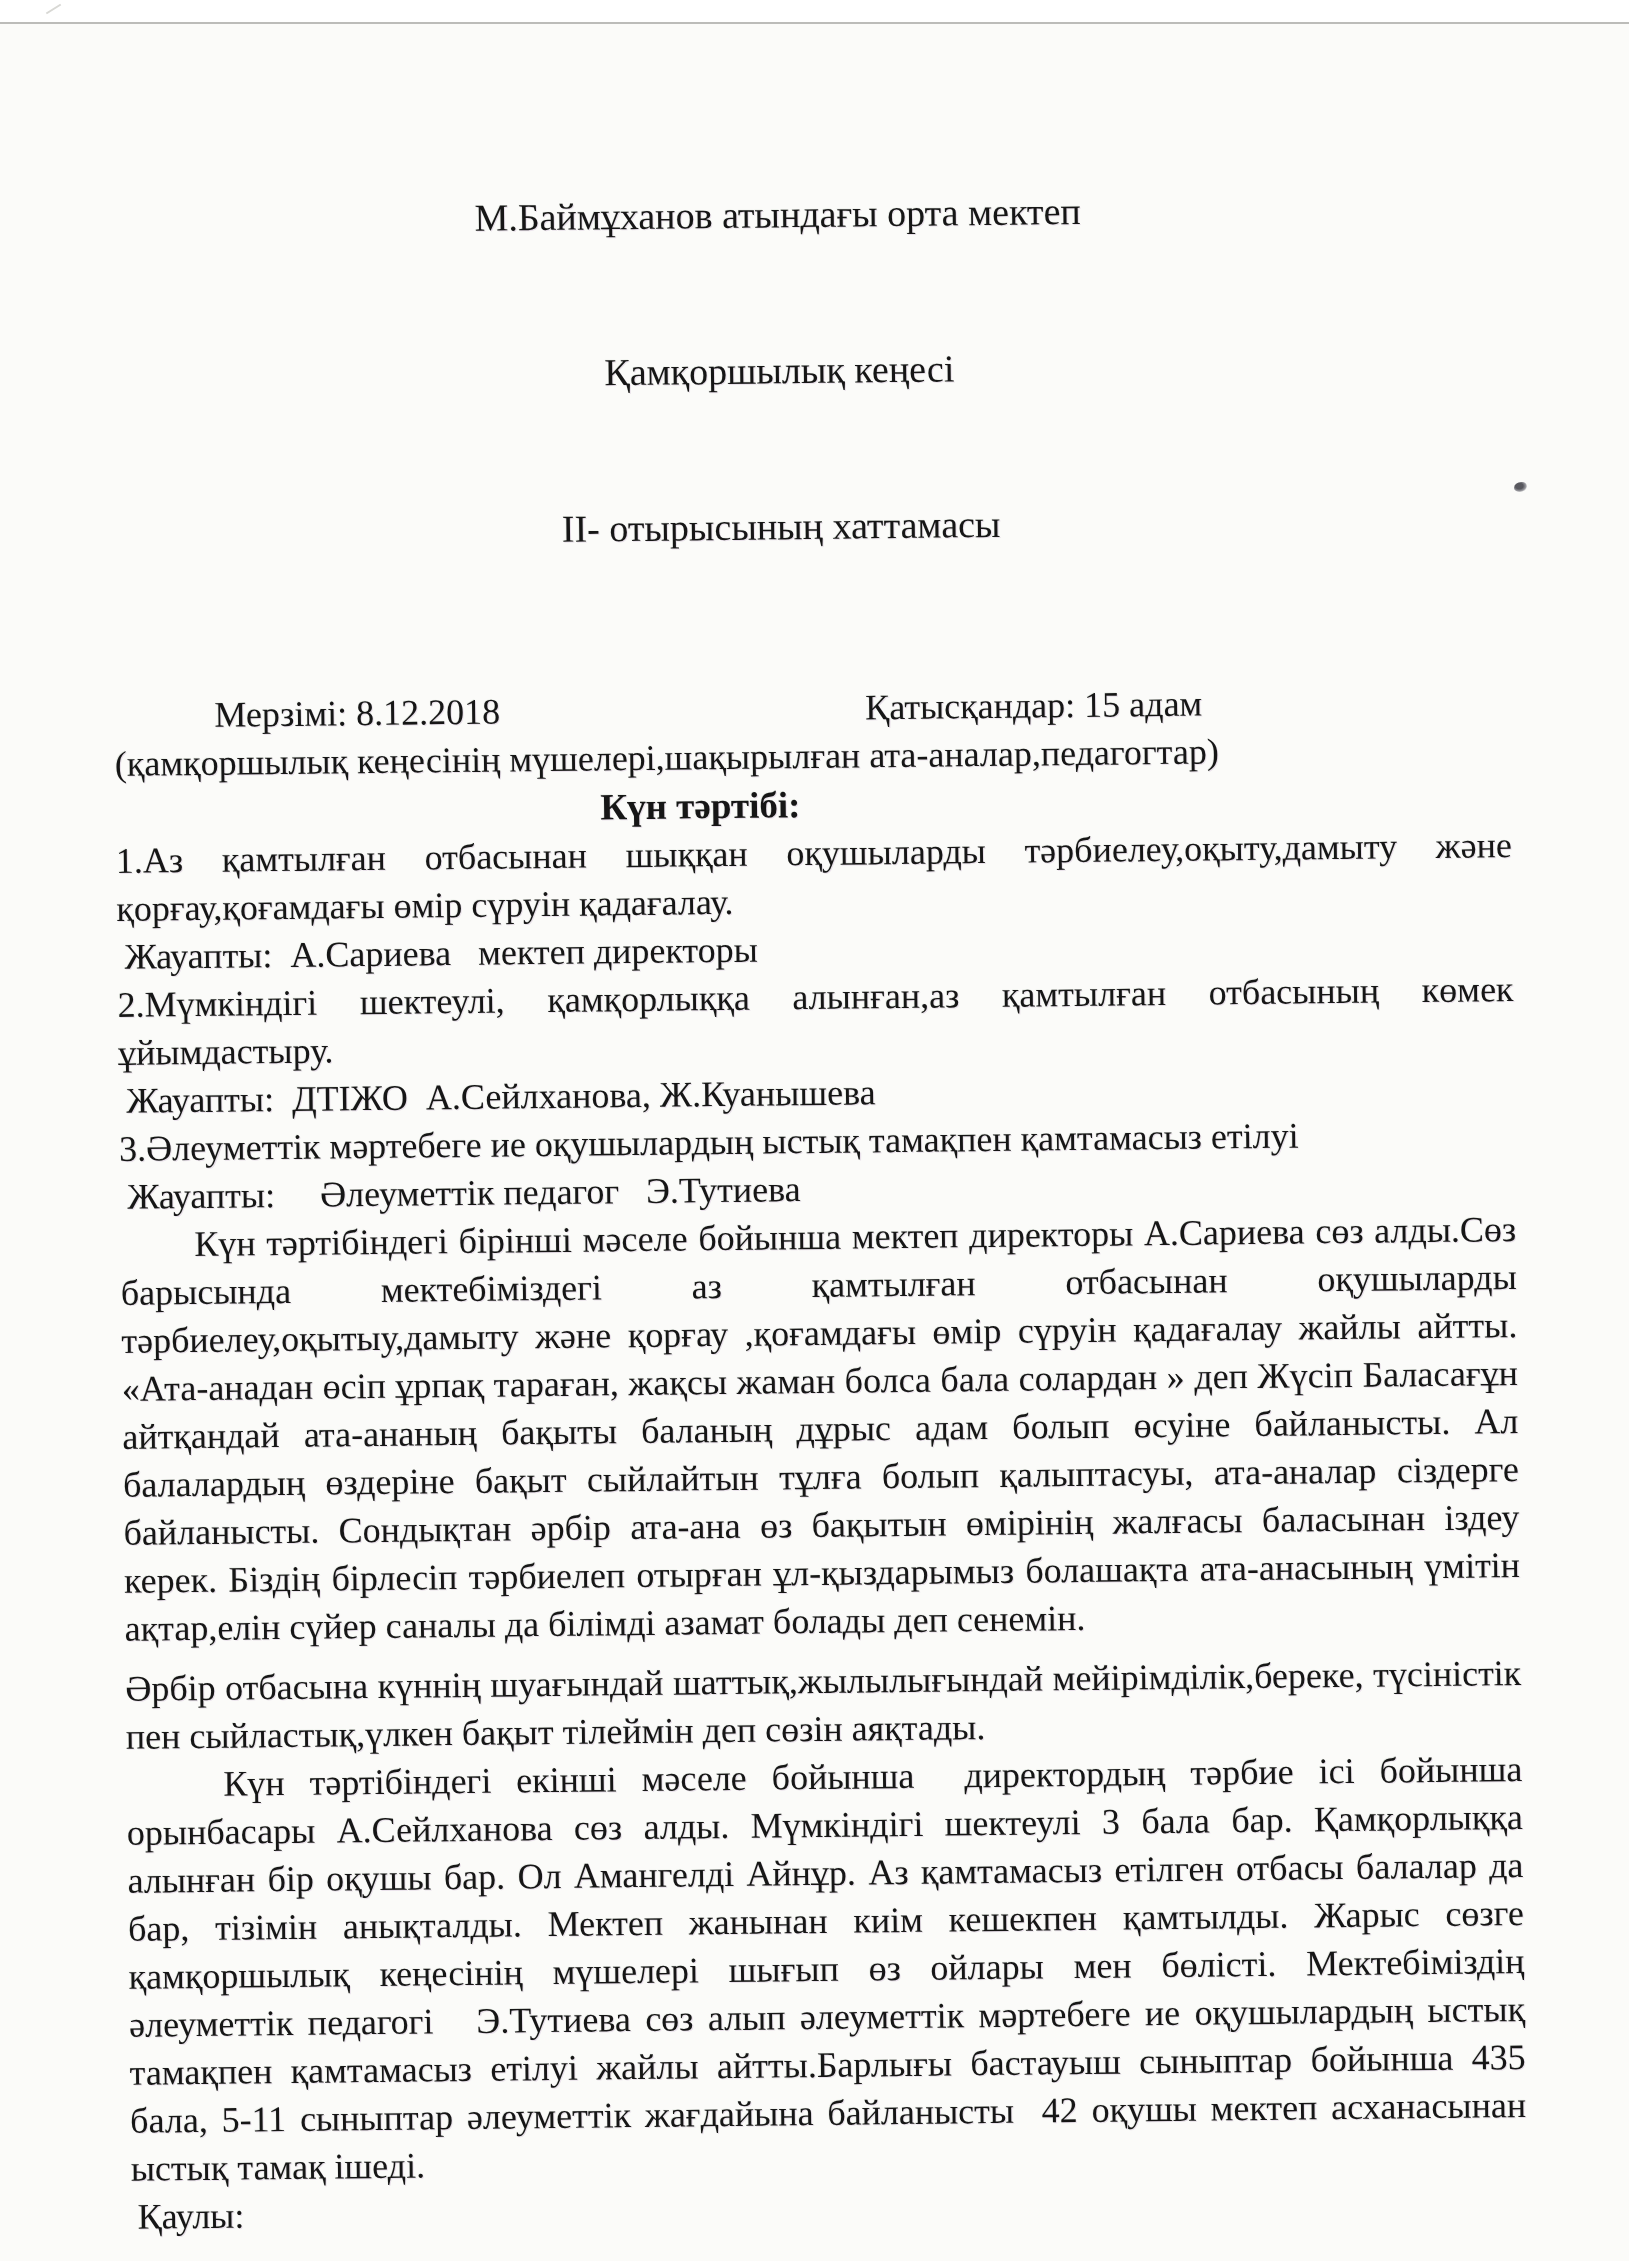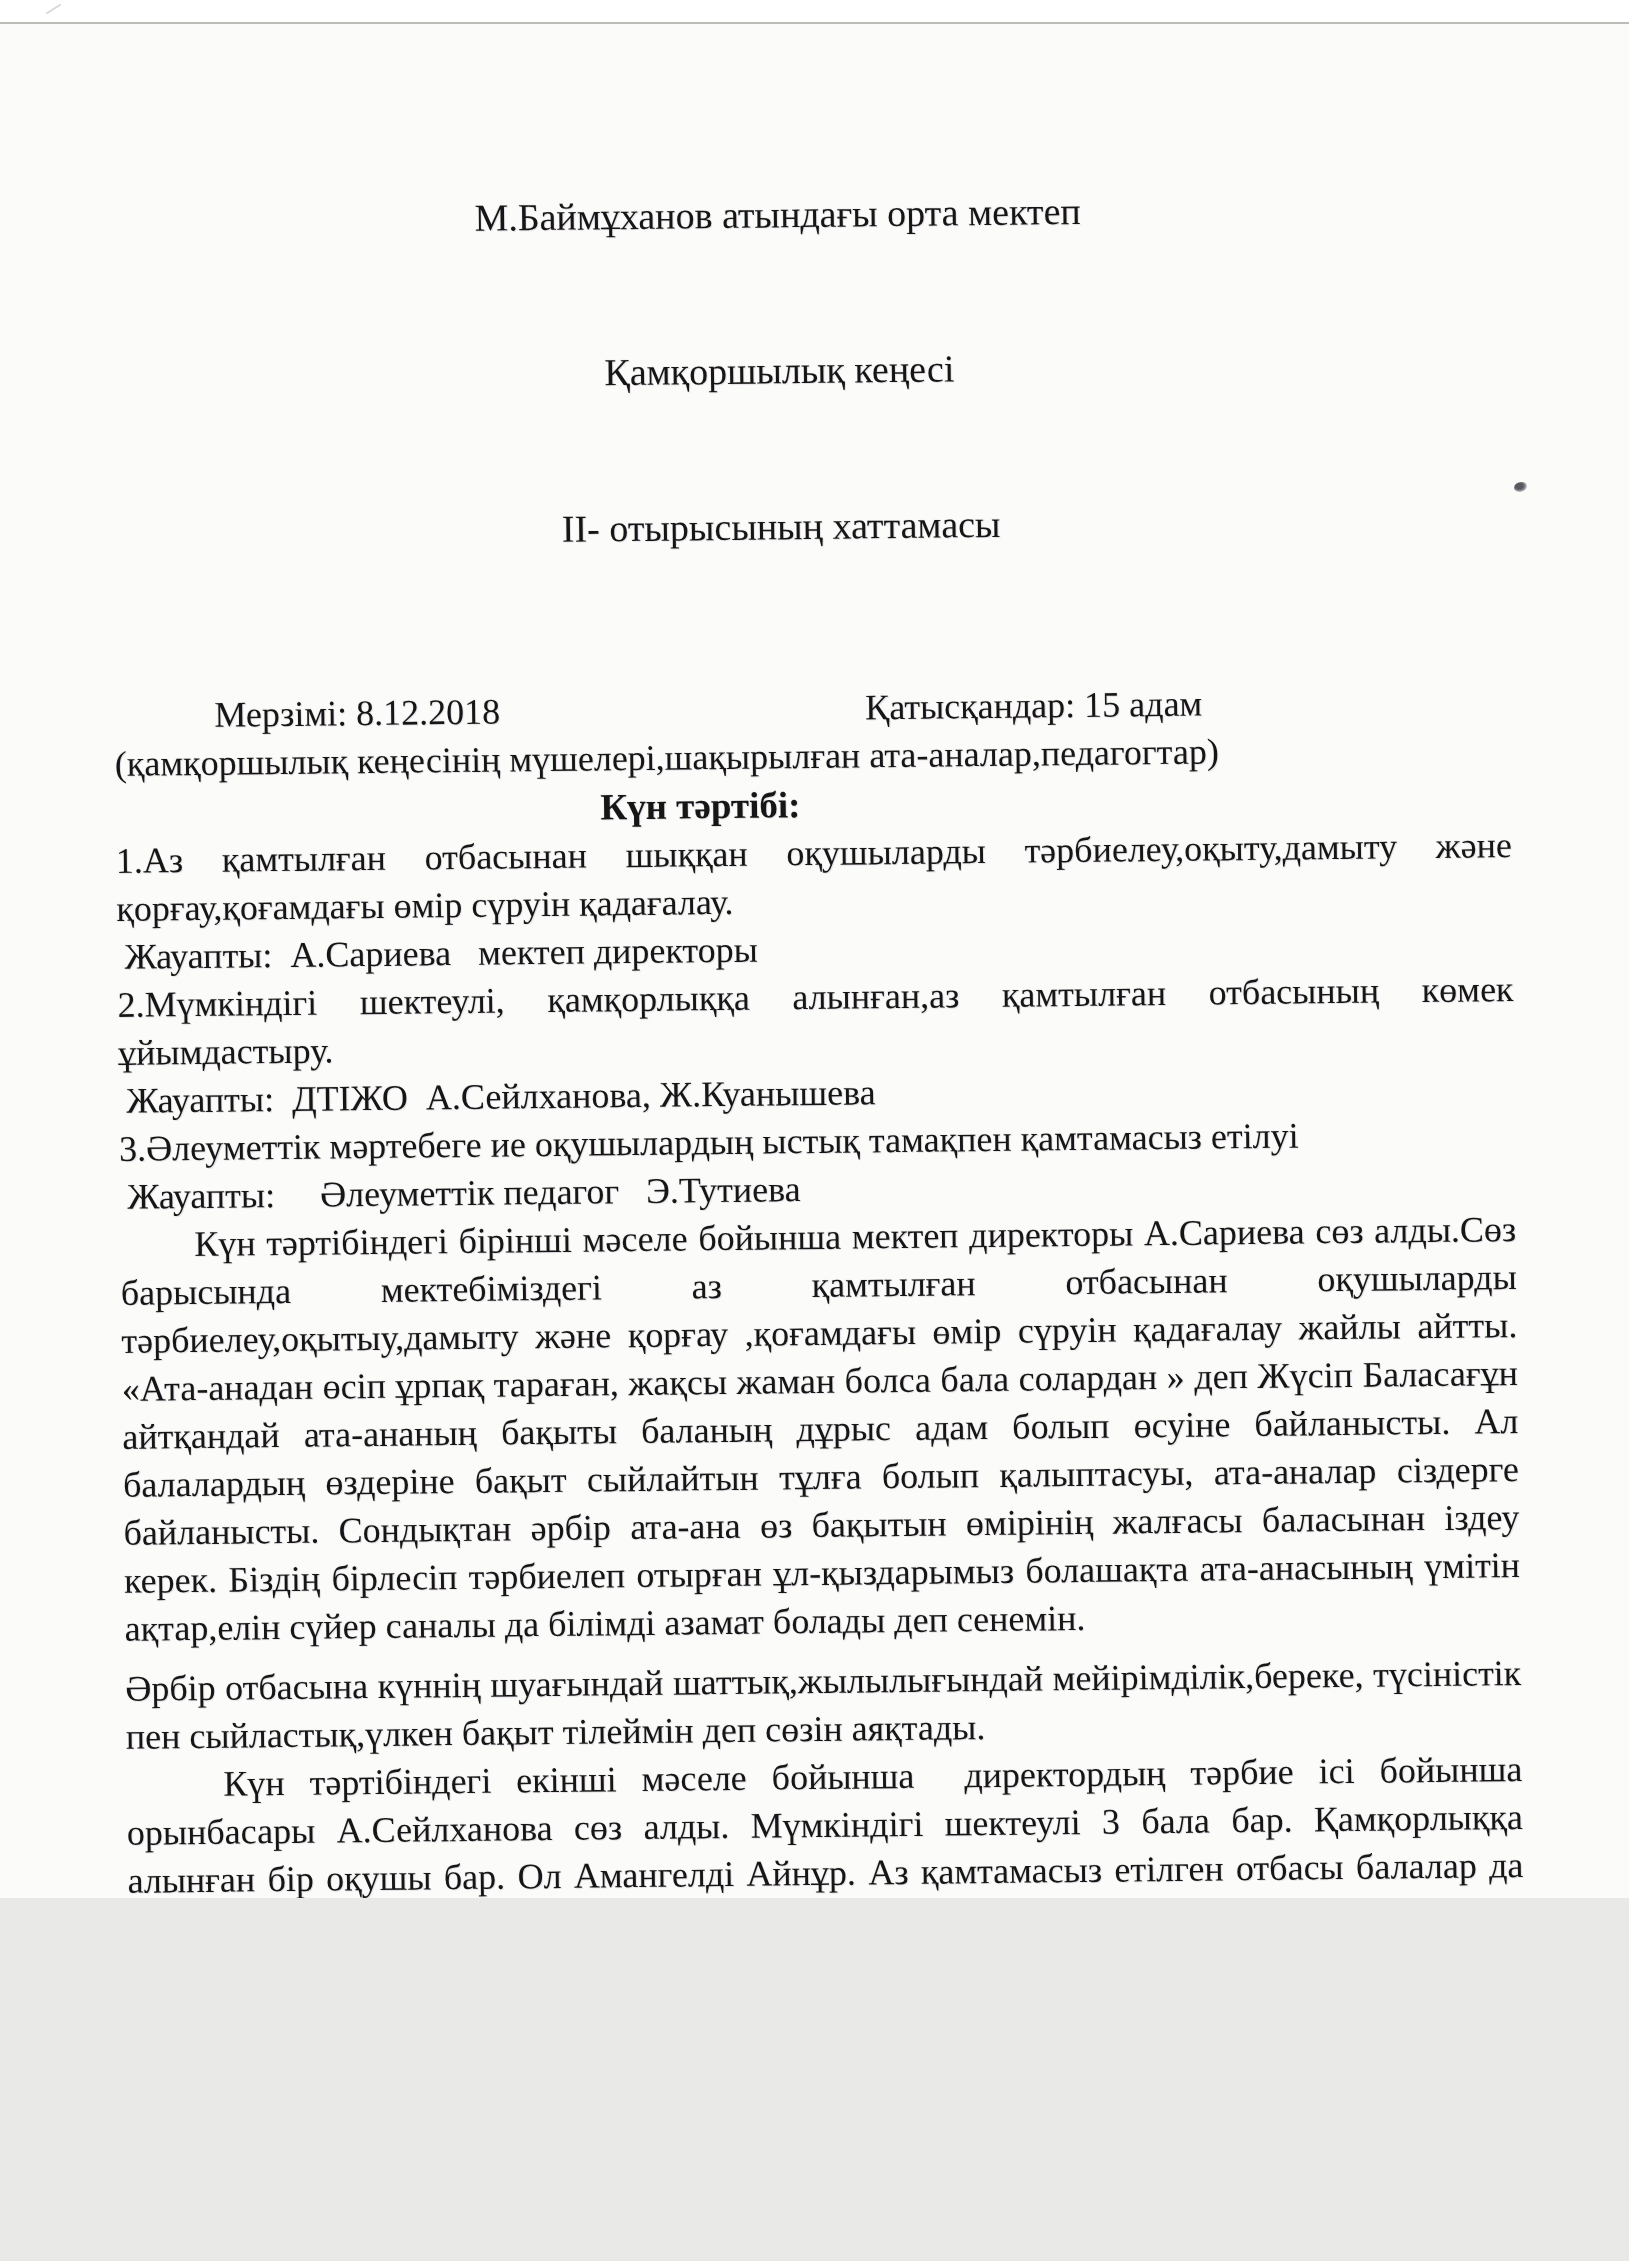--- a/index.html
+++ b/index.html
@@ -1,18 +1,18 @@
 <!DOCTYPE html>
 <html style="font-size:10.3px"><head>
 <meta charset="utf-8">
 <style>
   html,body{margin:0;padding:0;background:#e9e9e7;}
   .page{
     position:relative;
-    width:1630px;height:1898px;
+    width:1630px;height:2261px;
     margin:0 auto;
     background:#fbfbf9;
     overflow:hidden;
     font-family:"Liberation Serif","DejaVu Serif",serif;
     color:#161616;
   }
   .scan-top{
     position:absolute;top:0;left:0;right:0;height:22px;background:#ffffff;
   }
   .scan-line{

